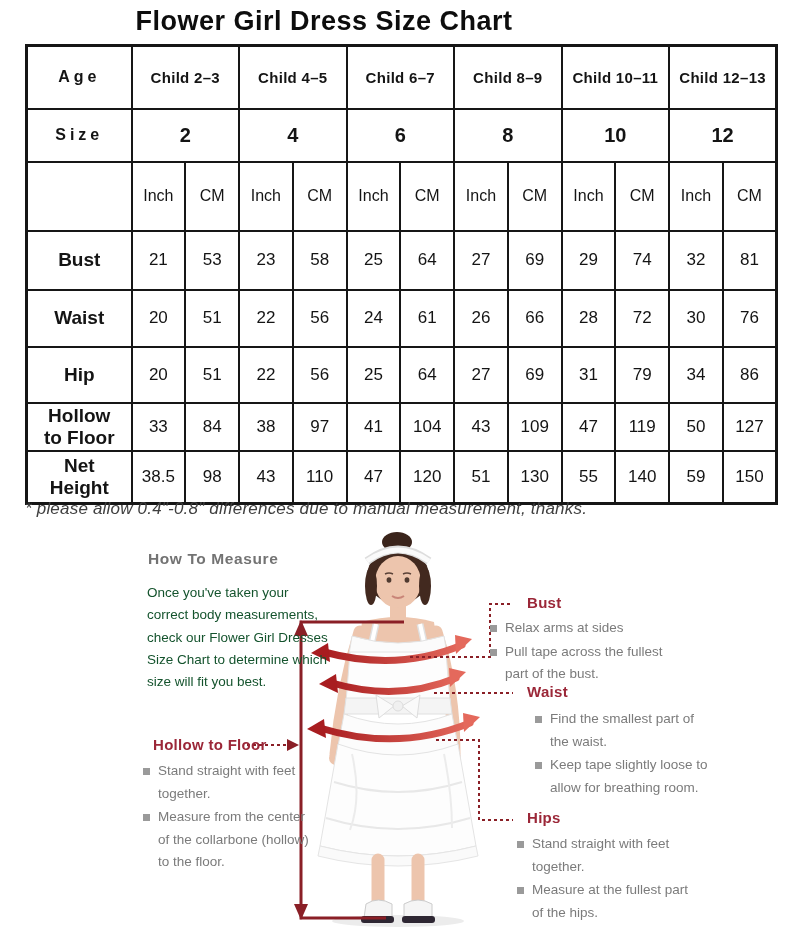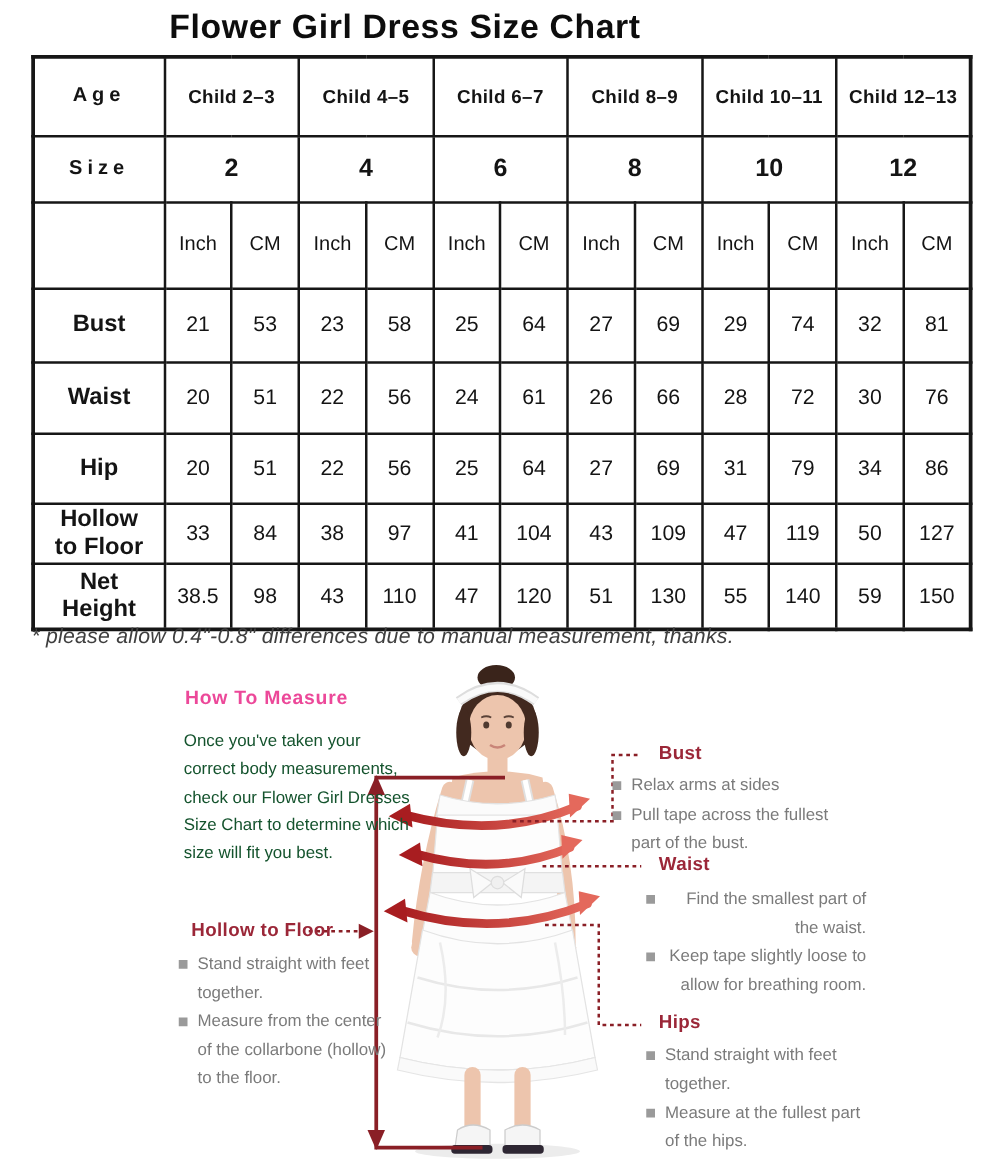--- a/index.html
+++ b/index.html
@@ -24,32 +24,32 @@
   td.row-label{font-size:19px;font-weight:bold;line-height:1.12;}
   td.row-label span{display:inline-block;max-width:78px;}
   td.data-cell{font-size:17px;}
   
   .note{position:absolute;left:25px;top:499px;font-size:17px;font-style:italic;
         color:#3f3f3f;letter-spacing:0.2px;}
   
   .measure{position:absolute;left:0;top:530px;width:800px;height:399px;}
   .measure svg{position:absolute;left:0;top:0;}
   .howto{position:absolute;left:148px;top:20px;font-size:15.5px;font-weight:bold;
-         color:#ec4899;letter-spacing:0.6px;}
+         color:#737373;letter-spacing:0.6px;}
   .intro{position:absolute;left:147px;top:52px;width:186px;font-size:13.5px;
          line-height:22.3px;color:#14532d;}
   .m-label{position:absolute;font-size:15px;font-weight:bold;color:#9b2738;letter-spacing:0.3px;}
   .lbl-hollow{left:153px;top:206px;}
   .lbl-bust{left:527px;top:64px;}
   .lbl-waist{left:527px;top:153px;}
   .lbl-hips{left:527px;top:279px;}
   .bullets{position:absolute;width:176px;font-size:13.5px;line-height:22.5px;color:#7b7b7b;}
   .bl-hollow{left:143px;top:230px;width:172px;}
   .bl-bust{left:490px;top:87px;}
-  .bl-waist{left:517px;top:178px;text-align:right;}
+  .bl-waist{left:535px;top:178px;}
   .bl-hips{left:517px;top:303px;}
   .bullet{position:relative;padding-left:15px;margin-bottom:1px;}
   .sq{position:absolute;left:0;top:8px;width:7px;height:7px;background:#9a9a9a;}
 </style>
 </head>
 <body>
 
 <div class="page">
 
   <h1 class="title">Flower Girl Dress Size Chart</h1>

